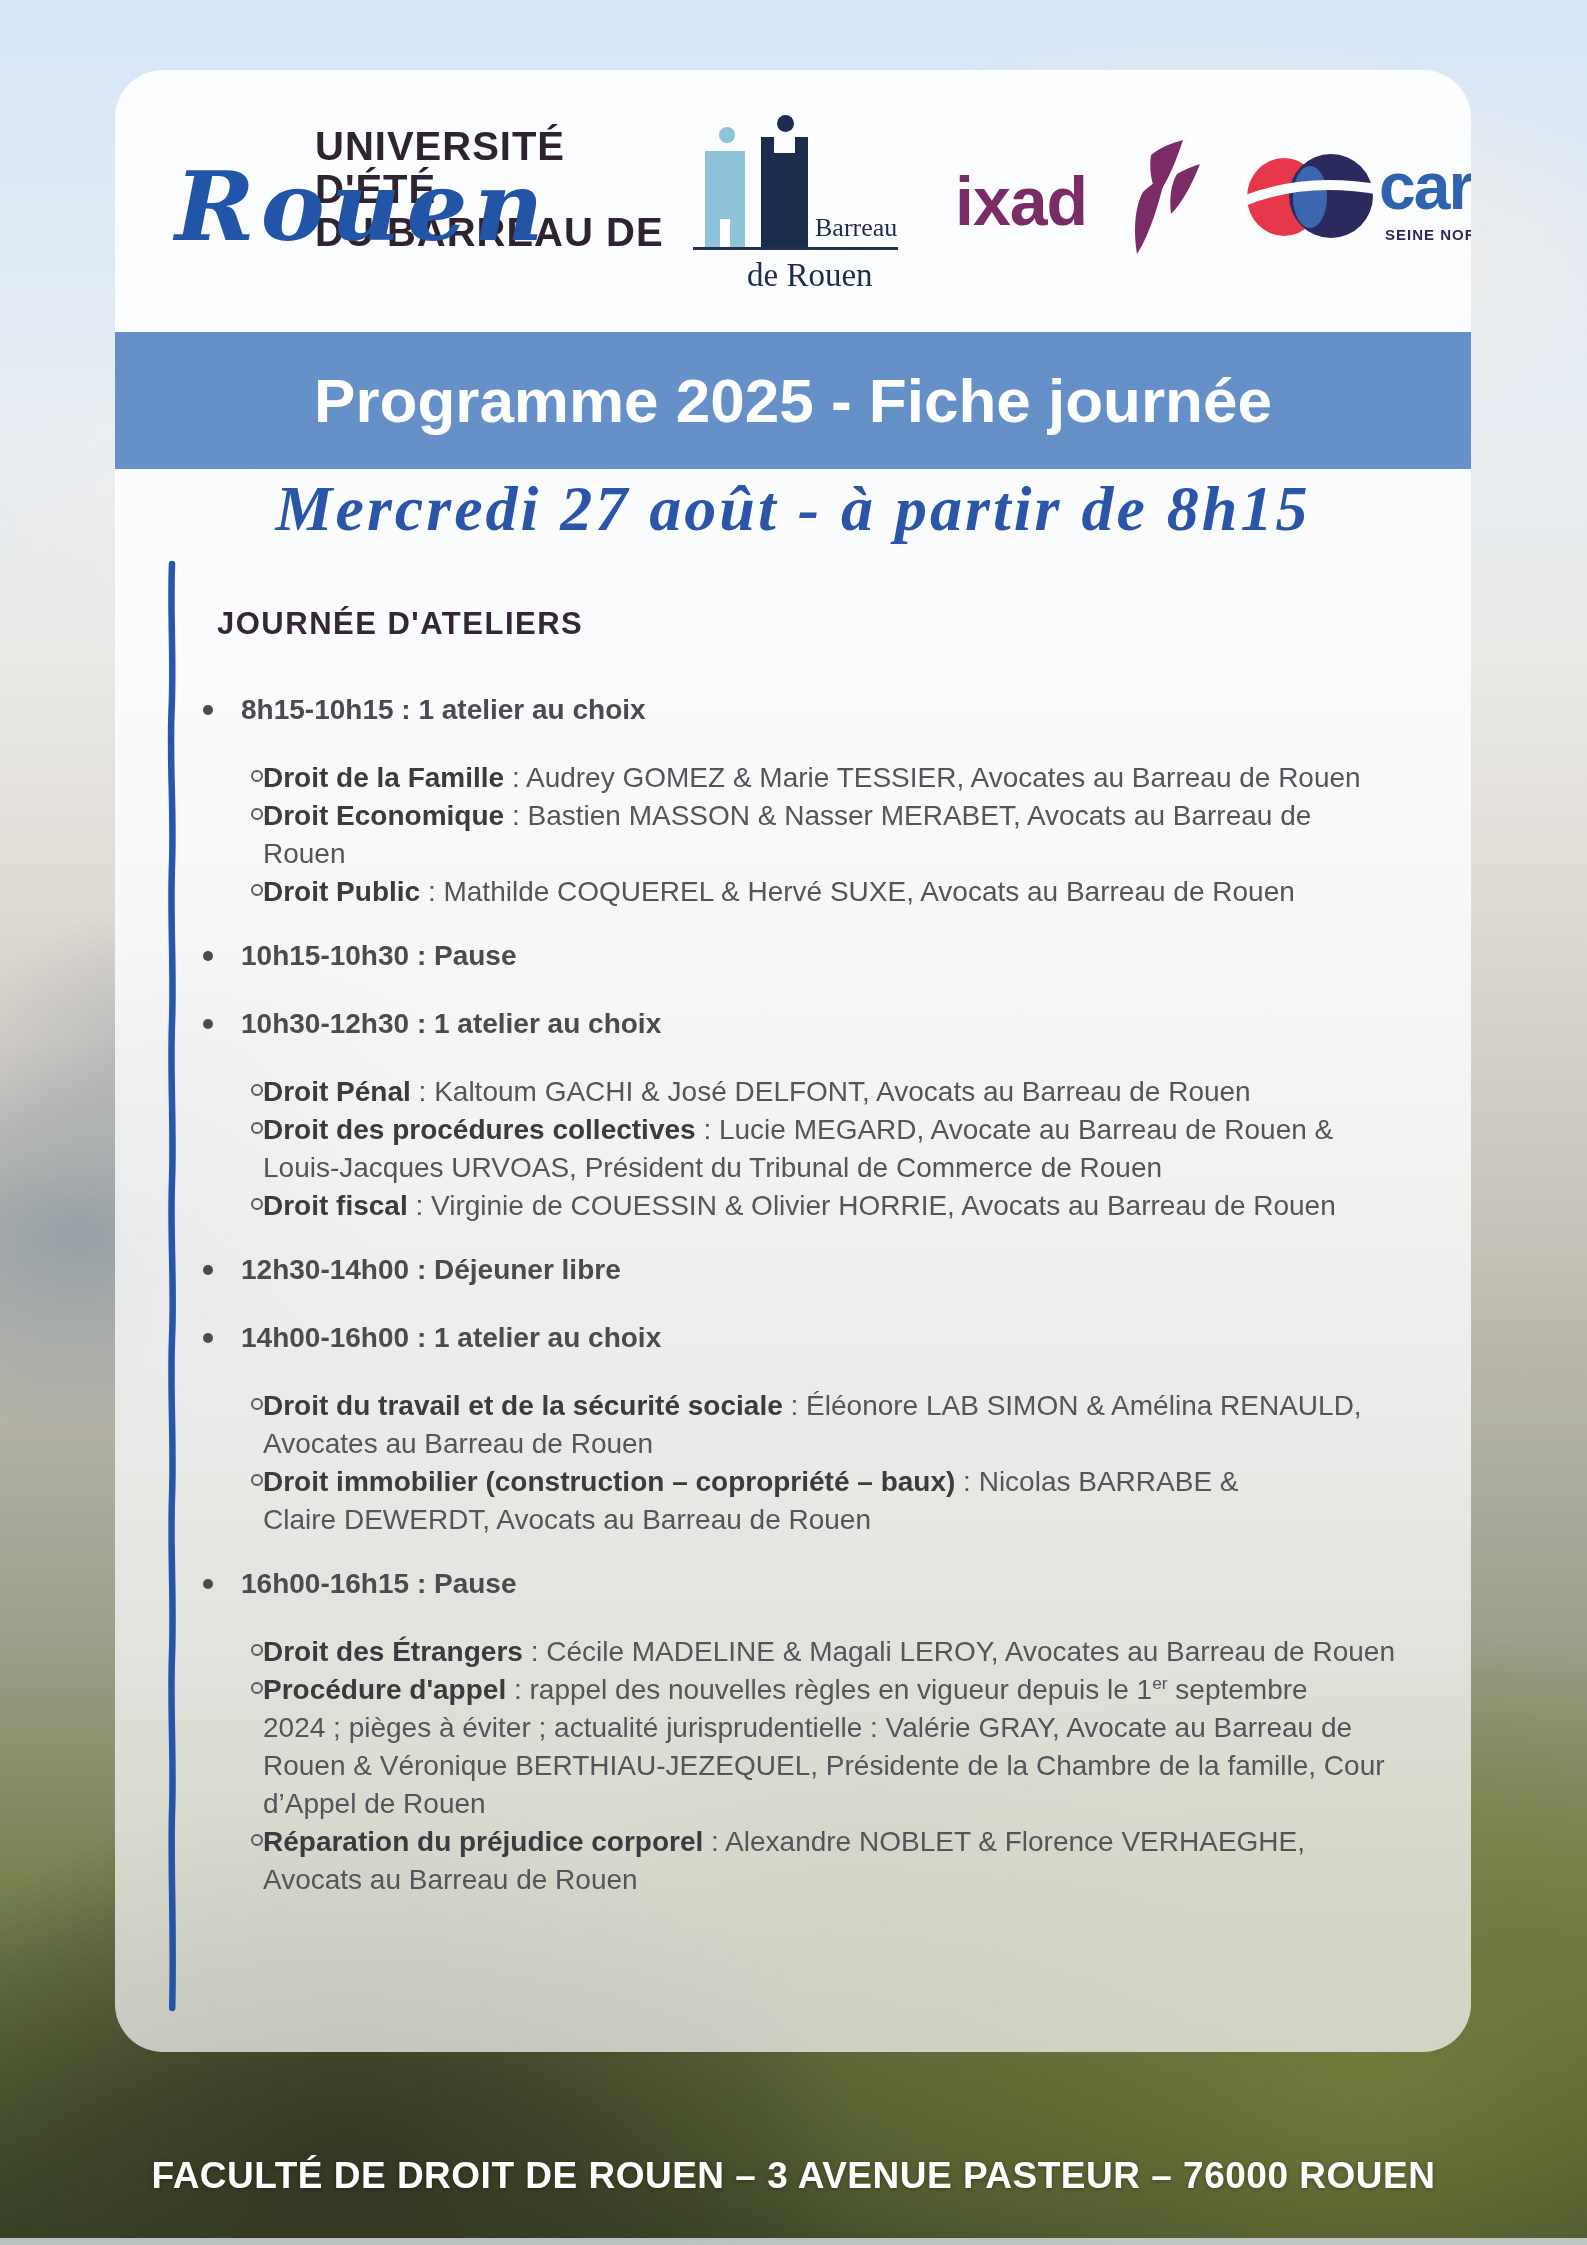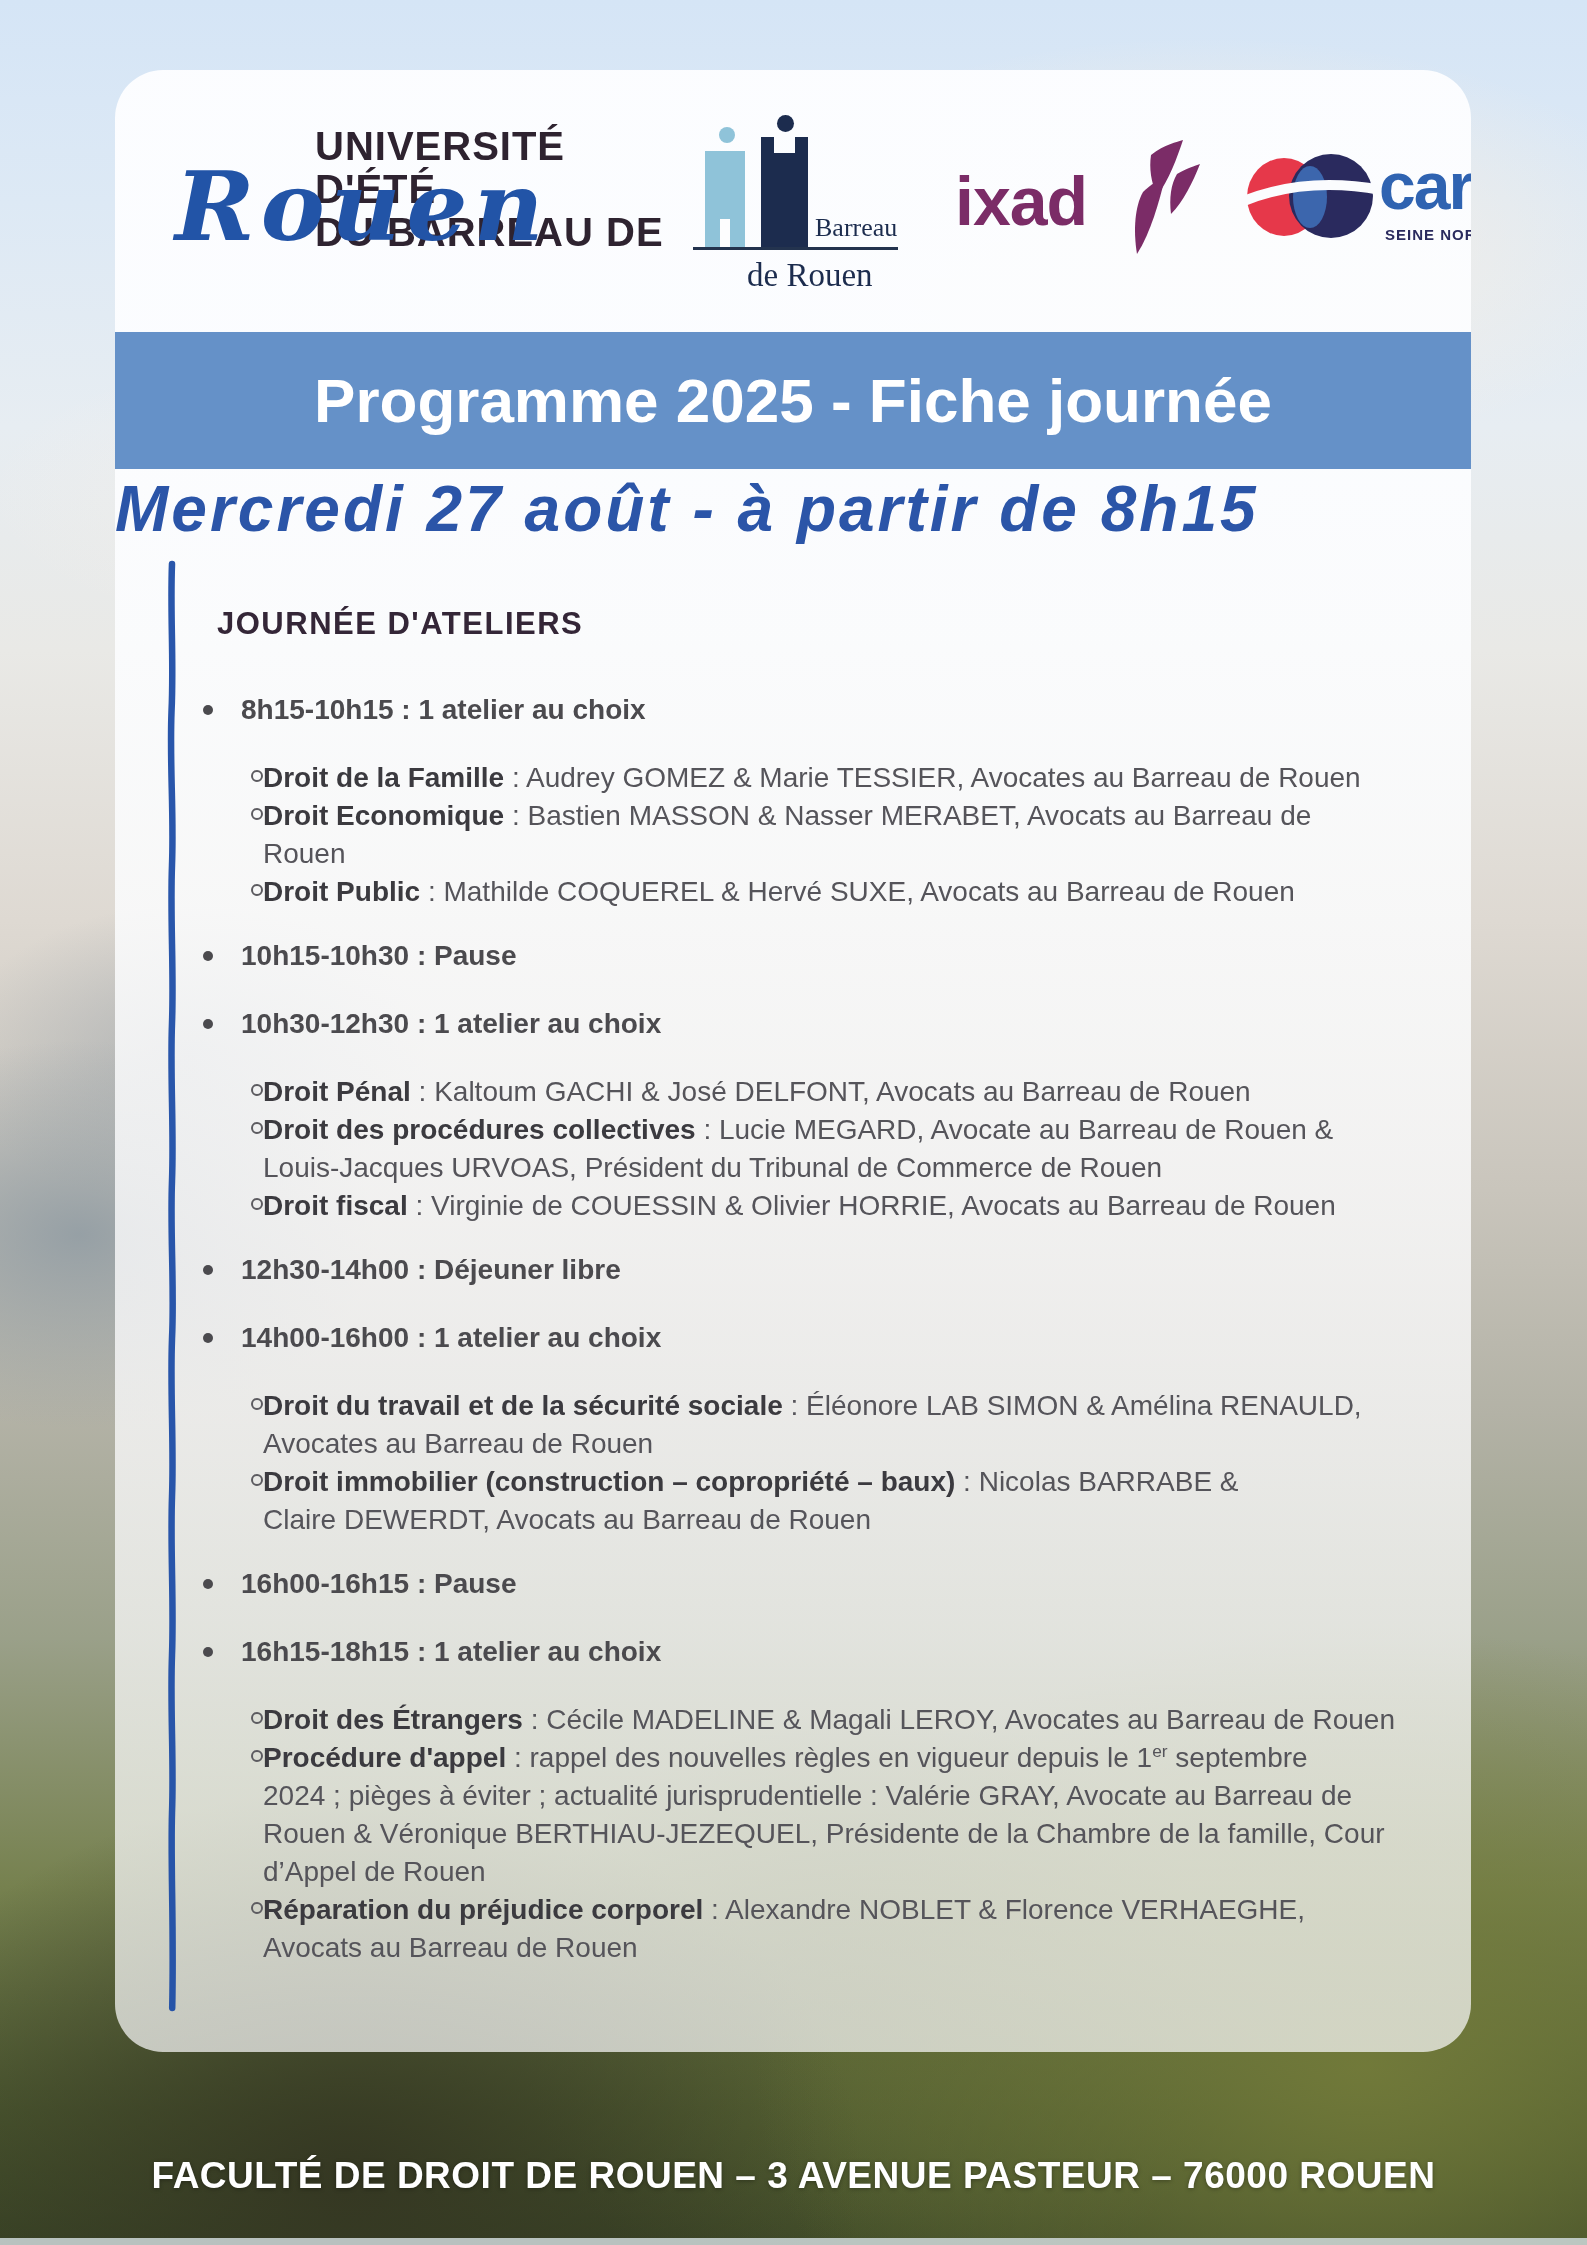--- a/index.html
+++ b/index.html
@@ -72,22 +72,22 @@
   .cp-sub{ position:absolute; left:138px; top:86px; color:#2a2a5e; font-weight:700;
     font-size:15px; letter-spacing:1px; }
 
   
   .banner{ position:absolute; left:0; top:262px; width:100%; height:137px;
     background:#6591c8; display:flex; align-items:center; justify-content:center; }
   .banner-title{ color:#ffffff; font-weight:700; font-size:62px; letter-spacing:0px; }
 
   
   .date-script{ position:absolute; left:0; top:402px; width:100%;
-    text-align:left; color:#2b55a8;
-    font-family:Liberation Sans, sans-serif; font-style:italic; font-weight:600;
+    text-align:center; color:#2b55a8;
+    font-family:Liberation Serif, serif; font-style:italic; font-weight:600;
     font-size:64px; letter-spacing:3px; }
 
   
   .stroke{ position:absolute; left:48px; top:490px; }
 
   
   .content{ position:absolute; left:88px; top:535px; width:1222px;
     color:#55545a; font-size:28px; line-height:38px; }
   .section-title{ color:#342637; font-weight:700; font-size:31px;
     letter-spacing:1.5px; margin:0 0 48px 14px; }
@@ -252,24 +252,20 @@
       </div>
 
       <div>
         <div class="session-heading">
           <span class="dot"></span>
           <span>16h00-16h15 : Pause</span>
         </div>
       </div>
 
       <div>
-        <div class="session-heading">
-          <span class="dot"></span>
-          <span>16h15-18h15 : 1 atelier au choix</span>
-        </div>
         <div class="workshops">
           <div class="w-item">
             <span class="ring"></span>
             <div class="w-text"><b>Droit des Étrangers</b><span> : Cécile MADELINE &amp; Magali LEROY, Avocates au Barreau de Rouen</span></div>
           </div>
           <div class="w-item">
             <span class="ring"></span>
             <div class="w-text"><b>Procédure d'appel</b><span> : rappel des nouvelles règles en vigueur depuis le 1</span><sup>er</sup><span> septembre
 2024 ; pièges à éviter ; actualité jurisprudentielle : Valérie GRAY, Avocate au Barreau de
 Rouen &amp; Véronique BERTHIAU-JEZEQUEL, Présidente de la Chambre de la famille, Cour

